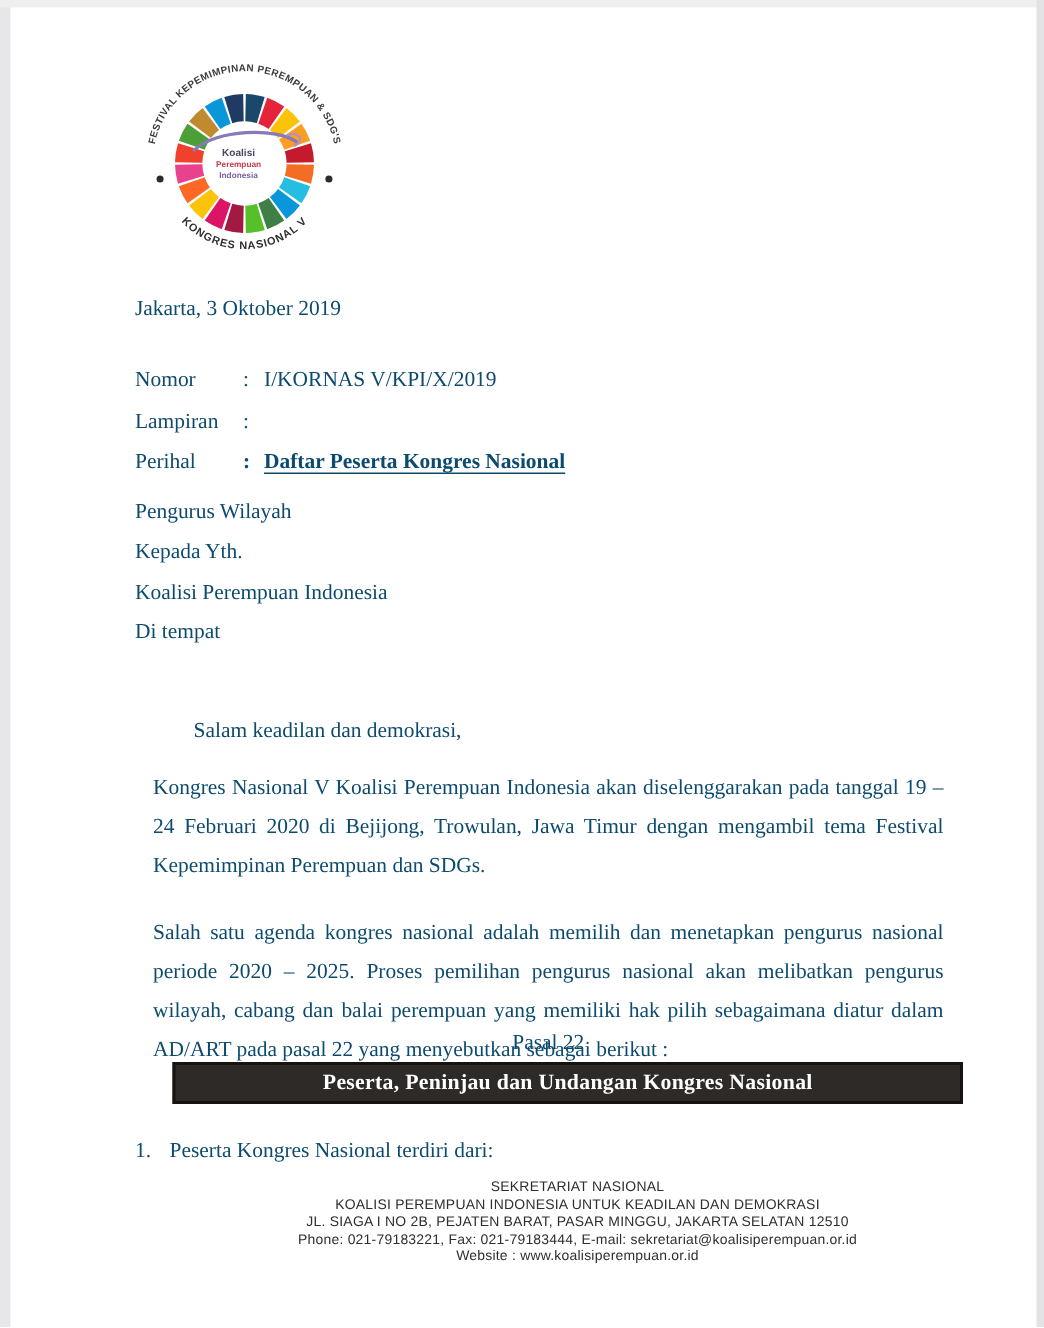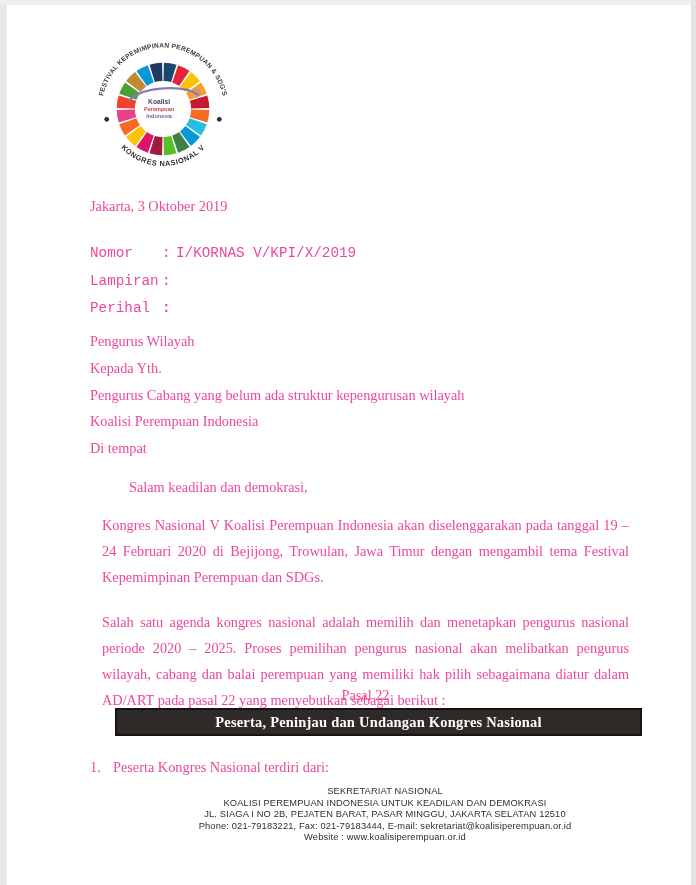--- a/index.html
+++ b/index.html
@@ -6,28 +6,28 @@
   #page{
     position:relative;width:696px;height:885px;background:#ffffff;overflow:hidden;
     font-family:"Liberation Serif","DejaVu Serif",serif;color:#1f1f1f;
   }
   .edge{position:absolute;background:#e7e7e9;}
   #edge-left{left:0;top:0;width:7px;height:885px;}
   #edge-top{left:0;top:0;width:696px;height:5px;background:#efeff0;}
   #edge-right{right:0;top:0;width:5px;height:885px;background:#e3e3e5;}
 
   .abs{position:absolute;}
-  .serif{font-size:14.3px;line-height:26px;color:#ec4899;}
+  .serif{font-size:14.3px;line-height:26px;color:#0c4a6e;}
 
   #logo{left:92px;top:40px;width:142px;height:138px;}
 
   #date-line{left:90px;top:193px;}
 
   #meta-block{left:90px;top:240px;width:552px;}
-  .meta-row{display:flex;line-height:27.5px;font-family:Liberation Mono, monospace;}
+  .meta-row{display:flex;line-height:27.5px;}
   .meta-label{width:72px;}
   .meta-sep{width:14px;}
   .meta-value{}
   .bold{font-weight:bold;}
   .underline{text-decoration:underline;text-underline-offset:3px;}
 
   #recipient-block{left:90px;top:328px;width:552px;}
   .recipient-line{line-height:26.8px;}
 
   #salutation-block{left:90px;top:474px;width:551px;}
@@ -120,27 +120,27 @@
       <span class="meta-sep">:</span>
       <span class="meta-value">I/KORNAS V/KPI/X/2019</span>
     </div>
     <div class="meta-row">
       <span class="meta-label">Lampiran</span>
       <span class="meta-sep">:</span>
     </div>
     <div class="meta-row">
       <span class="meta-label">Perihal</span>
       <span class="meta-sep bold">:</span>
+      <span class="meta-value bold underline">Daftar Peserta Kongres Nasional</span>
     </div>
   </div>
 
   <div id="recipient-block" class="abs serif">
     <div class="recipient-line">Pengurus Wilayah</div>
     <div class="recipient-line">Kepada Yth.</div>
-    <div class="recipient-line">Pengurus Cabang yang belum ada struktur kepengurusan wilayah</div>
     <div class="recipient-line">Koalisi Perempuan Indonesia</div>
     <div class="recipient-line">Di tempat</div>
   </div>
 
   <div id="salutation-block" class="abs serif">
     <div class="salutation">Salam keadilan dan demokrasi,</div>
     <p class="para">Kongres Nasional V Koalisi Perempuan Indonesia akan diselenggarakan pada tanggal 19 – 24 Februari 2020 di Bejijong, Trowulan, Jawa Timur dengan mengambil tema Festival Kepemimpinan Perempuan dan SDGs.</p>
   </div>
 
   <div id="para2-block" class="abs serif">

